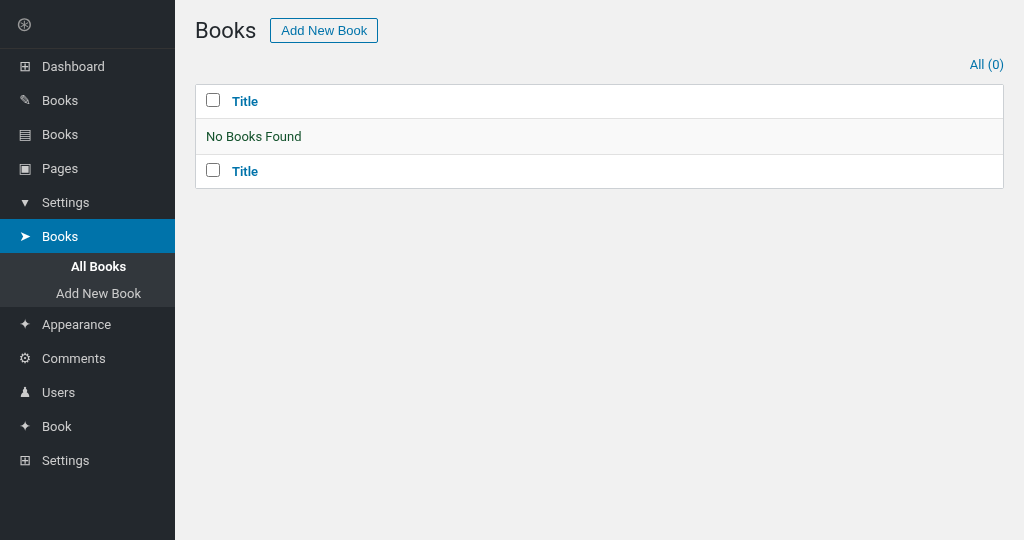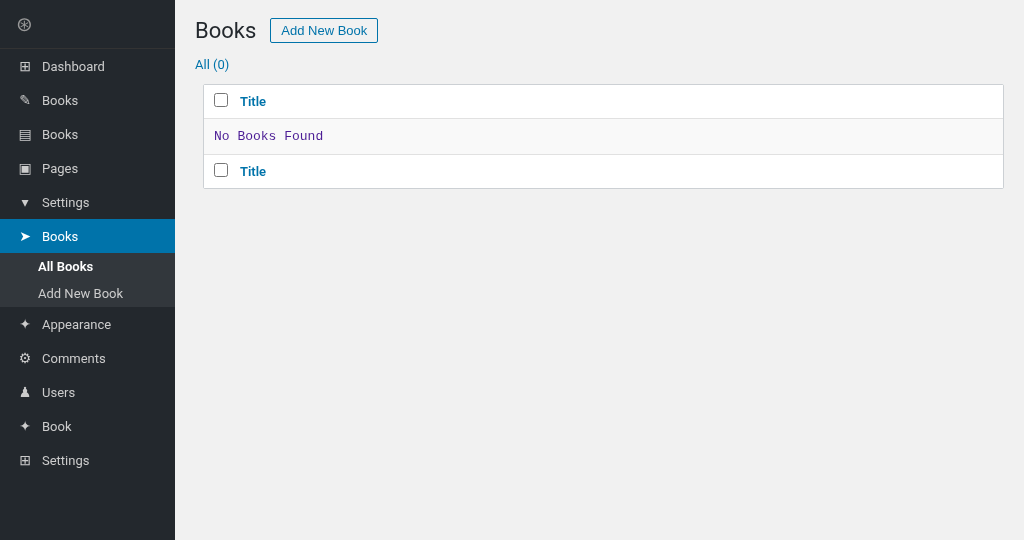--- a/index.html
+++ b/index.html
@@ -34,20 +34,21 @@
       cursor: pointer;
       color: #ccc;
       font-size: 13px;
       transition: background 0.15s;
     }
     .sidebar-item.active { background: #0073aa; color: #fff; }
     .sidebar-item .icon { font-size: 14px; width: 18px; text-align: center; }
 
     .sidebar-submenu {
       background: #32373c;
+      text-align: center;
     }
     .sidebar-submenu-item {
       display: block;
       padding: 6px 16px 6px 38px;
       color: #ccc;
       cursor: pointer;
       font-size: 13px;
     }
     .sidebar-submenu-item.active { color: #fff; font-weight: 600; }
 
@@ -77,48 +78,47 @@
       padding: 4px 10px;
       font-size: 13px;
       border-radius: 2px;
       cursor: pointer;
     }
 
     .filter-bar {
       margin-bottom: 12px;
       font-size: 13px;
       color: #555;
+      text-align: right;
     }
     .filter-bar a { color: #0073aa; text-decoration: none; }
 
     .table-container {
       background: #fff;
       border: 1px solid #ccd0d4;
       border-radius: 2px;
-      margin-left: 8px;
     }
     .table-header-row {
       display: flex;
       align-items: center;
       padding: 8px 10px;
       border-bottom: 1px solid #e1e1e1;
       background: #fff;
     }
     .table-header-row .col-check { width: 26px; }
     .table-header-row .col-title { color: #0073aa; font-weight: 600; font-size: 13px; cursor: pointer; }
 
     .table-body-row {
       display: flex;
       align-items: flex-start;
       padding: 10px 10px;
       border-bottom: 1px solid #e1e1e1;
       background: #f9f9f9;
-      color: #4c1d95;
-      font-size: 13px;
-      font-family: Liberation Mono, monospace;
+      color: #14532d;
+      font-size: 13px;
     }
 
     .table-footer-row {
       display: flex;
       align-items: center;
       padding: 8px 10px;
       background: #fff;
     }
     .table-footer-row .col-check { width: 26px; }
     .table-footer-row .col-title { color: #0073aa; font-weight: 600; font-size: 13px; cursor: pointer; }

